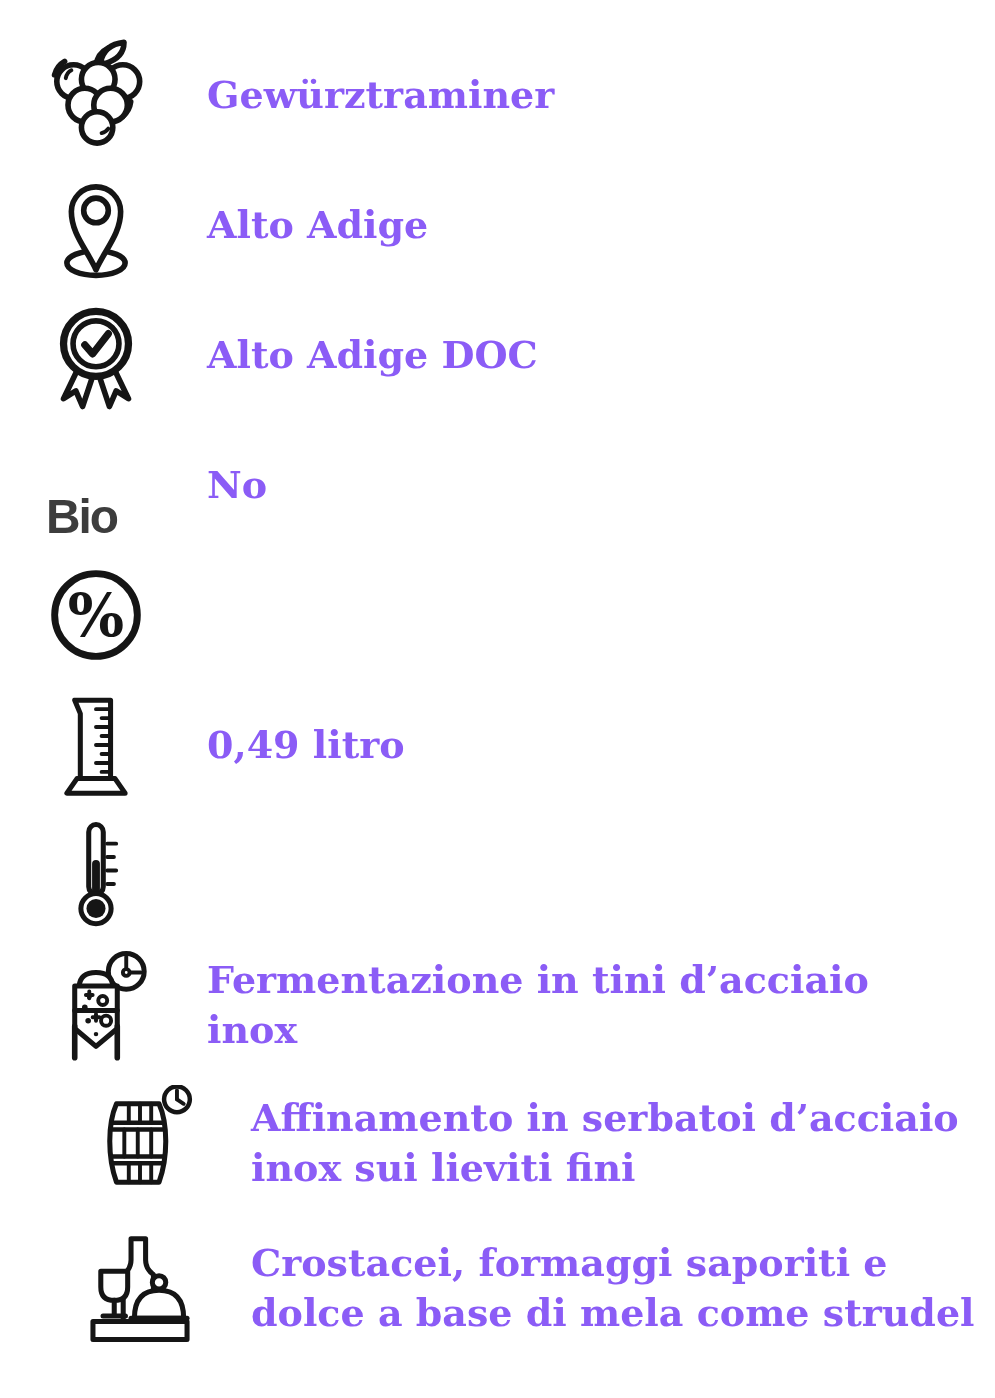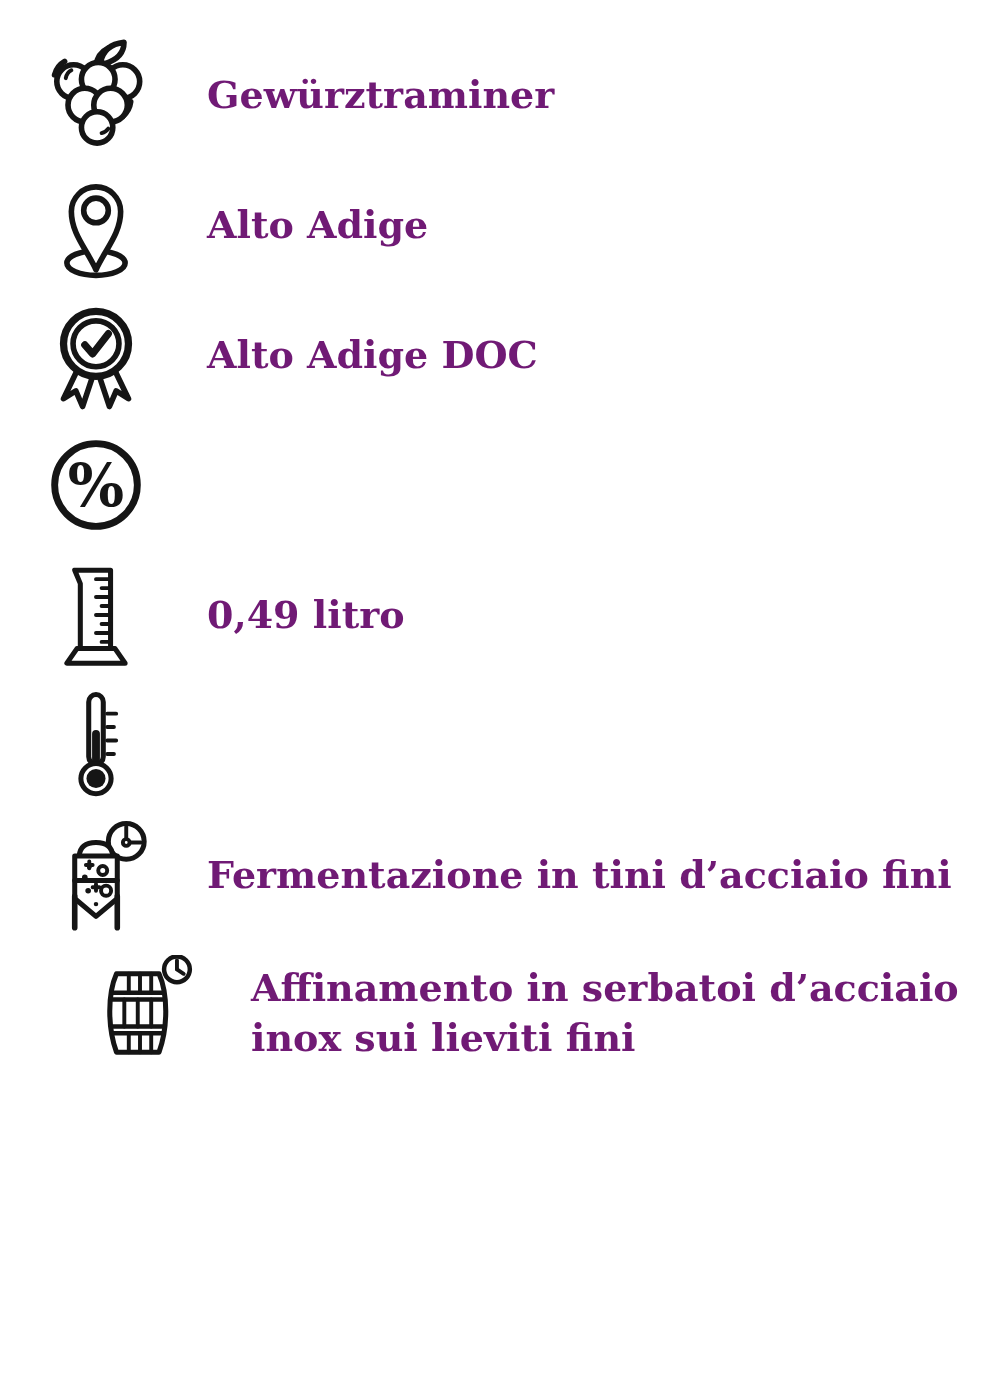--- a/index.html
+++ b/index.html
@@ -8,21 +8,21 @@
     font-family:"DejaVu Serif", serif;
   }
   .list { padding-top:30px; }
   .row { display:flex; align-items:center; padding-left:40px; }
   .row.h130 { height:130px; }
   .row.h145 { height:145px;margin-left:44px; }
   .icon-box { width:112px; min-width:112px; height:120px;
     display:flex; align-items:center; justify-content:center; }
   .label {
     margin-left:55px; font-weight:bold; font-size:38px; line-height:50px;
-    color:#701a75; max-width:760px;
+    color:#8b5cf6; max-width:760px;
   }
   
   .ic path, .ic circle, .ic rect, .ic ellipse, .ic line {
     stroke:#151515; stroke-width:5; fill:none;
     stroke-linecap:round; stroke-linejoin:round;
   }
   .ic .fw { fill:#ffffff; }
   .ic .fd { fill:#151515; stroke:none; }
   .ic .thin { stroke-width:3.5; }
   .ic .thick { stroke-width:6.5; }
@@ -79,20 +79,32 @@
         <path d="M34,62 L21,89 L32,82 L38,96 L47,69" class="fw"></path>
         <path d="M66,62 L79,89 L68,82 L62,96 L53,69" class="fw"></path>
         <circle cx="50" cy="40" r="29" class="fw thick"></circle>
         <circle cx="50" cy="40" r="20.5"></circle>
         <path d="M40,41 L47,49 L61,31" class="thick"></path>
       </svg>
     </div>
     <div class="label">Alto Adige DOC</div>
   </div>
 
+  <div class="row h130">
+    <div class="icon-box">
+      <svg class="ic" width="118" height="108" viewBox="0 0 110 100">
+        <path d="M10,48 C4,16 30,2 48,8 C52,30 40,48 20,52 C16,51 12,50 10,48 Z" class="leaf" fill="#4eb32b"></path>
+        <path d="M14,46 C22,30 32,16 44,10" class="vein"></path>
+        <path d="M50,54 C54,24 76,12 92,18 C90,44 70,58 56,58 C53,57 51,56 50,54 Z" class="leaf" fill="#4eb32b"></path>
+        <path d="M54,52 C62,38 74,26 88,20" class="vein"></path>
+        <text x="6" y="97" class="bio-word" fill="#3d3d3d">Bio</text>
+      </svg>
+    </div>
+    <div class="label">No</div>
+  </div>
 
   <div class="row h130">
     <div class="icon-box">
       <svg class="ic" width="106" height="106" viewBox="0 0 100 100">
         <circle cx="50" cy="50" r="39" class="thick"></circle>
         <text x="50" y="70" text-anchor="middle" class="glyph">%</text>
       </svg>
     </div>
   </div>
 
@@ -132,33 +144,48 @@
         <path d="M31,69 L31,97 M69,69 L69,97" style="stroke-width:5"></path>
         <circle cx="56" cy="46" r="4" class="thin"></circle>
         <circle cx="59" cy="64" r="4.5" class="thin"></circle>
         <circle cx="44" cy="43" r="2" class="fd"></circle>
         <circle cx="40" cy="52" r="2.5" class="fd"></circle>
         <circle cx="43" cy="64" r="2.5" class="fd"></circle>
         <circle cx="50" cy="76" r="2" class="fd"></circle>
         <path d="M44,38 L44,44 M41,41 L47,41 M50,58 L50,64 M47,61 L53,61" class="thin"></path>
       </svg>
     </div>
-    <div class="label">Fermentazione in tini d’acciaio fini</div>
+    <div class="label">Fermentazione in tini d’acciaio inox</div>
   </div>
 
   <div class="row h145">
     <div class="icon-box">
       <svg class="ic" width="116" height="116" viewBox="0 0 100 100">
         <circle cx="83" cy="11" r="11.5" class="fw" style="stroke-width:4"></circle>
         <line x1="83" y1="3" x2="83" y2="11" class="thin"></line>
         <line x1="83" y1="11" x2="89" y2="15" class="thin"></line>
         <path d="M29,15 C21,33 21,63 29,85 L67,85 C75,63 75,33 67,15 Z" class="fw" style="stroke-width:4.5"></path>
         <path d="M26,32 L71,32 M25,38 L72,38 M25,62 L72,62 M26,68 L71,68" style="stroke-width:4"></path>
         <path d="M36,38 L36,62 M48,38 L48,62 M60,38 L60,62" class="thin"></path>
         <path d="M40,15 L40,32 M50,15 L50,32 M60,15 L60,32" class="thin"></path>
         <path d="M40,68 L40,85 M50,68 L50,85 M60,68 L60,85" class="thin"></path>
       </svg>
     </div>
     <div class="label">Affinamento in serbatoi d’acciaio inox sui lieviti fini</div>
   </div>
 
+  <div class="row h145">
+    <div class="icon-box">
+      <svg class="ic" width="120" height="120" viewBox="0 0 100 100">
+        <path d="M42,6 L55,6 L55,25 Q55,33 62,38 L62,80 L35,80 L35,38 Q42,33 42,25 Z" class="fw" style="stroke-width:4.5"></path>
+        <path d="M15,35 L15,49 Q15,61 27,61 Q39,61 39,49 L39,35 Z" class="fw" style="stroke-width:4.5"></path>
+        <line x1="27" y1="61" x2="27" y2="74" style="stroke-width:4.5"></line>
+        <line x1="17" y1="75" x2="37" y2="75" style="stroke-width:4.5"></line>
+        <path d="M45,77 Q45,52 67,52 Q89,52 89,77 Z" class="fw" style="stroke-width:4.5"></path>
+        <circle cx="67" cy="45" r="6" class="fw" style="stroke-width:4.5"></circle>
+        <line x1="42" y1="77" x2="92" y2="77" style="stroke-width:4.5"></line>
+        <rect x="8" y="80" width="84" height="16" class="fw" style="stroke-width:4.5"></rect>
+      </svg>
+    </div>
+    <div class="label">Crostacei, formaggi saporiti e dolce a base di mela come strudel</div>
+  </div>
 
 </div>
 
 </body></html>

